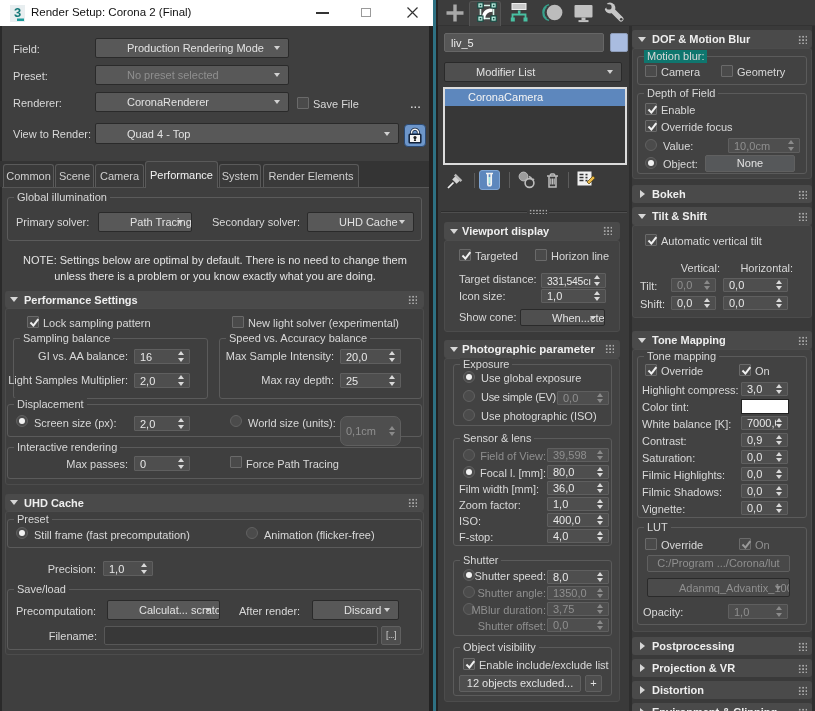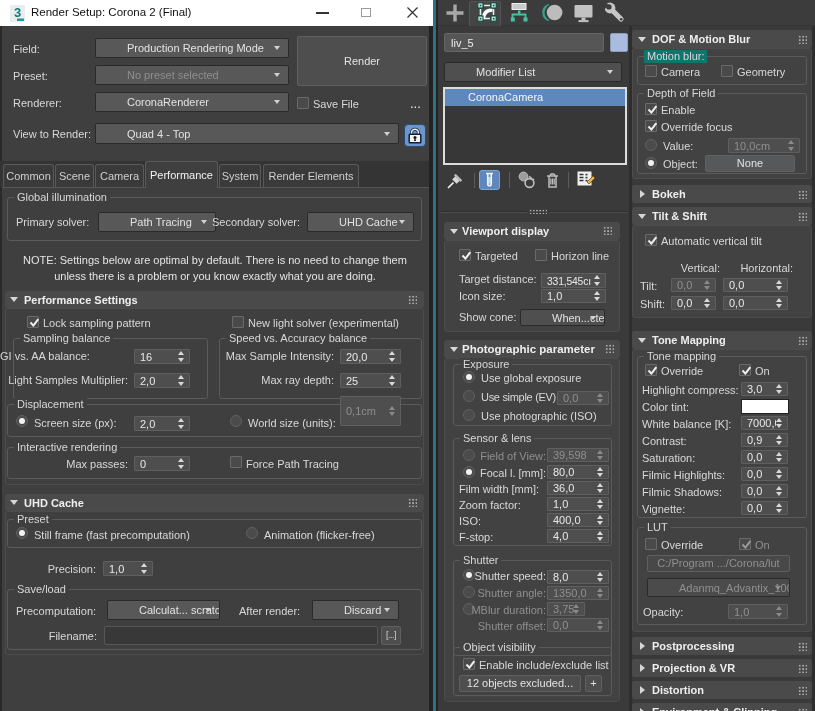--- a/index.html
+++ b/index.html
@@ -63,21 +63,20 @@
   <div class="lb" style="left:11px; top:70px;">Preset:</div>
   <div class="dd" style="left:93px; top:65px; width:194px; height:20px;">
       <span class="dim">No preset selected</span>
       <s class="da"></s>
     </div>
   <div class="lb" style="left:11px; top:97px;">Renderer:</div>
   <div class="dd" style="left:93px; top:92px; width:194px; height:20px;">
       <span>CoronaRenderer</span>
       <s class="da"></s>
     </div>
-  <div class="btn" style="left:295px; top:36px; width:130px; height:50px; line-height:48px;">Render</div>
   <div class="cb" style="left:295px; top:97px;"></div>
   <div class="lb" style="left:311px; top:98px;">Save File</div>
   <div class="lb" style="left:408px; top:97px; font-size:13px; color:#e8e8e8;">...</div>
   <div class="lb" style="left:11px; top:128px;">View to Render:</div>
   <div class="dd" style="left:93px; top:123px; width:304px; height:21px;">
       <span>Quad 4 - Top</span>
       <s class="da"></s>
     </div>
   <div class="ab" style="left:402px; top:124px; width:22px; height:23px; background:#6d96ca; border:1px solid #2b4a74; border-radius:4px;">
     <svg width="20" height="21" viewBox="0 0 20 21" style="position:absolute;left:0;top:0;">
@@ -100,21 +99,21 @@
 <div class="tab" style="left:3px; width:51px;">Common</div>
 <div class="tab" style="left:55px; width:39px;">Scene</div>
 <div class="tab" style="left:95px; width:49px;">Camera</div>
 <div class="tab act" style="left:145px; width:73px;">Performance</div>
 <div class="tab" style="left:219px; width:42px;">System</div>
 <div class="tab" style="left:263px; width:96px;">Render Elements</div>
 
 <div class="gb" style="left:7px; top:197px; width:415px; height:44px;">
   <i class="gl" style="background:#3f3f3f;">Global illumination</i>
   <div class="lb" style="left:8px; top:18px;">Primary solver:</div>
-  <div class="dd" style="left:90px; top:14px; width:118px; height:20px;">
+  <div class="dd" style="left:90px; top:14px; width:94px; height:20px;">
       <span>Path Tracing</span>
       <s class="da"></s>
     </div>
   <div class="lb" style="left:204px; top:18px;">Secondary solver:</div>
   <div class="dd" style="left:299px; top:14px; width:107px; height:20px;">
       <span>UHD Cache</span>
       <s class="da"></s>
     </div>
 </div>
 <div class="lb" style="left:215px; top:254px; transform:translateX(-50%); color:#e4e4e4;">NOTE: Settings below are optimal by default. There is no need to change them</div>
@@ -126,21 +125,21 @@
     <s class="grip" style="right:7px; top:4px;"></s>
   </div>
 <div class="rbody" style="left:5px; top:308px; width:419px; height:177px; background:#3f3f3f;"></div>
 <div class="cb ck" style="left:27px; top:316px;"></div>
 <div class="lb" style="left:43px; top:317px;">Lock sampling pattern</div>
 <div class="cb" style="left:232px; top:316px;"></div>
 <div class="lb" style="left:248px; top:317px;">New light solver (experimental)</div>
 <div class="gb" style="left:13px; top:338px; width:195px; height:61px;">
   <i class="gl" style="background:#3f3f3f;">Sampling balance</i>
 </div>
-<div class="lb" style="left:0px; top:350px; width:128px; ">GI vs. AA balance:</div>
+<div class="lb" style="left:0px; top:350px; width:128px; text-align:right;">GI vs. AA balance:</div>
 <div class="spin" style="left:134px; top:349px; width:56px; height:15px;">
     <i>16</i>
     <s class="sa"></s>
   </div>
 <div class="lb" style="left:0px; top:374px; width:128px; text-align:right;">Light Samples Multiplier:</div>
 <div class="spin" style="left:134px; top:373px; width:56px; height:15px;">
     <i>2,0</i>
     <s class="sa"></s>
   </div>
 <div class="gb" style="left:219px; top:338px; width:203px; height:61px;">
@@ -161,21 +160,21 @@
   <i class="gl" style="background:#3f3f3f;">Displacement</i>
 </div>
 <div class="rd on" style="left:16px; top:415px;"></div>
 <div class="lb" style="left:34px; top:417px;">Screen size (px):</div>
 <div class="spin" style="left:134px; top:416px; width:56px; height:15px;">
     <i>2,0</i>
     <s class="sa"></s>
   </div>
 <div class="rd" style="left:230px; top:415px;"></div>
 <div class="lb" style="left:248px; top:417px;">World size (units):</div>
-<div class="spin" style="left:340px; top:396px; width:61px; height:30px;">
+<div class="spin" style="left:340px; top:416px; width:61px; height:30px;border-radius:7px;">
     <i class="dim">0,1cm</i>
     <s class="sa dim"></s>
   </div>
 
 <div class="gb" style="left:7px; top:447px; width:415px; height:32px;">
   <i class="gl" style="background:#3f3f3f;">Interactive rendering</i>
 </div>
 <div class="lb" style="left:0px; top:458px; width:128px; text-align:right;">Max passes:</div>
 <div class="spin" style="left:134px; top:456px; width:56px; height:15px;">
     <i>0</i>
@@ -399,38 +398,38 @@
 <div class="spin" style="left:547px; top:513px; width:62px; height:14px;">
     <i>400,0</i>
     <s class="sa"></s>
   </div>
 <div class="lb" style="left:459px; top:531px;">F-stop:</div>
 <div class="spin" style="left:547px; top:529px; width:62px; height:14px;">
     <i>4,0</i>
     <s class="sa"></s>
   </div>
 
-<div class="gb" style="left:453px; top:560px; width:159px; height:96px;">
+<div class="gb" style="left:453px; top:560px; width:159px; height:76px;">
   <i class="gl" style="background:#424242;">Shutter</i>
 </div>
 <div class="rd on" style="left:463px; top:569px;"></div>
 <div class="lb" style="left:459px; top:570px; width:87px; text-align:right;">Shutter speed:</div>
 <div class="spin" style="left:547px; top:570px; width:62px; height:14px;">
     <i>8,0</i>
     <s class="sa"></s>
   </div>
 <div class="rd" style="left:463px; top:586px;"></div>
 <div class="lb dim" style="left:459px; top:587px; width:87px; text-align:right;">Shutter angle:</div>
 <div class="spin" style="left:547px; top:586px; width:62px; height:14px;">
     <i class="dim">1350,0</i>
     <s class="sa dim"></s>
   </div>
 <div class="rd" style="left:463px; top:603px;"></div>
 <div class="lb dim" style="left:459px; top:604px; width:87px; text-align:right;">MBlur duration:</div>
-<div class="spin" style="left:547px; top:602px; width:38px; height:14px;">
+<div class="spin" style="left:547px; top:602px; width:62px; height:14px;">
     <i class="dim">3,75</i>
     <s class="sa dim"></s>
   </div>
 <div class="lb dim" style="left:459px; top:620px; width:87px; text-align:right;">Shutter offset:</div>
 <div class="spin" style="left:547px; top:618px; width:62px; height:14px;">
     <i class="dim">0,0</i>
     <s class="sa dim"></s>
   </div>
 
 <div class="gb" style="left:453px; top:647px; width:159px; height:49px;">

